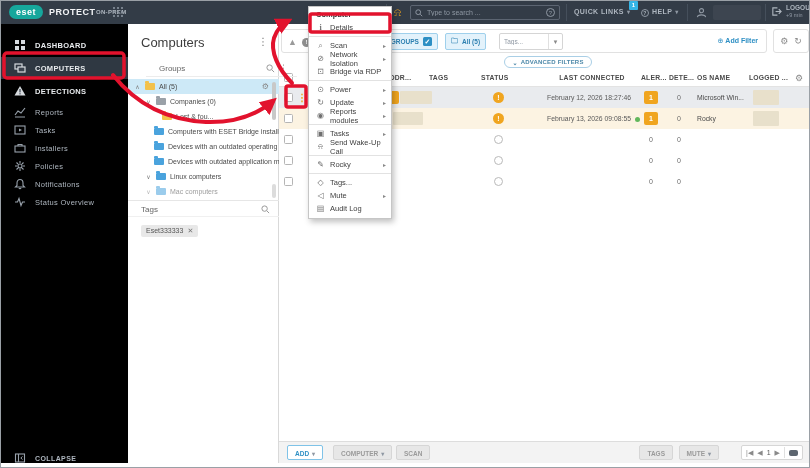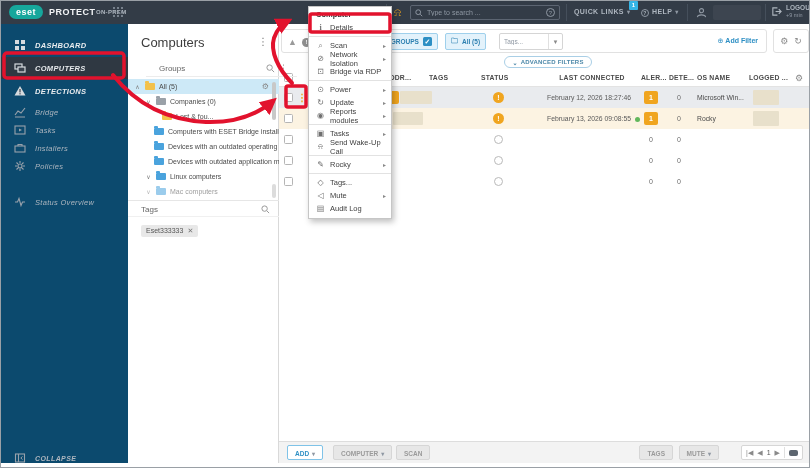--- a/index.html
+++ b/index.html
@@ -23,21 +23,21 @@
   .tb-item { position:absolute; top:7px; color:#aeb6bf; font-size:7px; font-weight:bold; letter-spacing:.4px; }
   .caret::after { content:"▾"; font-size:6px; margin-left:3px; color:#8f98a3; }
   .notif-badge { position:absolute; left:628px; top:0; width:9px; height:9px; background:#35b5e5; color:#fff; font-size:6px; font-weight:bold; text-align:center; line-height:9px; border-radius:1px; }
   .help-circ { display:inline-block; width:8px; height:8px; border:1px solid #8f98a3; border-radius:50%; font-size:5px; text-align:center; line-height:7px; vertical-align:-1px; margin-right:3px; }
   .user-redact { position:absolute; left:712px; top:4px; width:48px; height:15px; background:rgba(255,255,255,.05); border-radius:2px; }
   .logout-wrap { position:absolute; left:770px; top:3px; display:flex; gap:4px; align-items:center; color:#aeb6bf; }
   .logout-txt { font-size:6.5px; font-weight:bold; line-height:8px; }
   .logout-min { font-size:5.5px; color:#8f98a3; }
 
   
-  .sidebar { position:absolute; left:0; top:23px; width:127px; height:439px; background:#0c4a6e; z-index:5;font-style:italic; }
+  .sidebar { position:absolute; left:0; top:23px; width:127px; height:439px; background:#000000; z-index:5; }
   .nav-item { position:absolute; left:0; width:127px; height:22px; display:flex; align-items:center; gap:9px; padding-left:13px; cursor:pointer; }
   .nav-item .lbl { color:#aeb6bf; font-size:7.5px; letter-spacing:.3px; }
   .nav-item.major .lbl { color:#e8ebee; font-weight:bold; font-size:7.5px; }
   .nav-item.active { background:#2f3842; }
   .nav-item .more-arrow { position:absolute; right:8px; color:#8f98a3; font-size:8px; }
   .collapse-item { position:absolute; left:0; top:424px; width:127px; height:20px; display:flex; align-items:center; gap:9px; padding-left:13px; }
   .collapse-item .lbl { color:#aeb6bf; font-size:7px; font-weight:bold; letter-spacing:.4px; }
   .nav-ico { flex:0 0 12px; height:12px; }
 
   
@@ -200,21 +200,21 @@
           <rect x="5.4" y="4" width="1.2" height="3.4" fill="#3b444f"></rect>
           <rect x="5.4" y="8.2" width="1.2" height="1.2" fill="#3b444f"></rect>
         </svg>
       <span class="lbl">DETECTIONS</span>
     </div>
     <div class="nav-item" style="top:79px;height:18px">
       <svg class="nav-ico" viewBox="0 0 12 12">
           <polyline points="1,9 4,5 7,7 11,2" fill="none" stroke="#98a1ab" stroke-width="1.2"></polyline>
           <line x1="1" y1="11" x2="11" y2="11" stroke="#98a1ab" stroke-width="1"></line>
         </svg>
-      <span class="lbl">Bridge</span>
+      <span class="lbl">Reports</span>
     </div>
     <div class="nav-item" style="top:97px;height:18px">
       <svg class="nav-ico" viewBox="0 0 12 12">
           <rect x="1" y="2" width="10" height="8" fill="none" stroke="#98a1ab" stroke-width="1.1"></rect>
           <path d="M5 4.5 L8 6 L5 7.5 Z" fill="#98a1ab"></path>
         </svg>
       <span class="lbl">Tasks</span>
     </div>
     <div class="nav-item" style="top:115px;height:18px">
       <svg class="nav-ico" viewBox="0 0 12 12">
@@ -231,20 +231,27 @@
             <line x1="6" y1="9" x2="6" y2="11"></line>
             <line x1="1" y1="6" x2="3" y2="6"></line>
             <line x1="9" y1="6" x2="11" y2="6"></line>
             <line x1="2.5" y1="2.5" x2="4" y2="4"></line>
             <line x1="8" y1="8" x2="9.5" y2="9.5"></line>
             <line x1="9.5" y1="2.5" x2="8" y2="4"></line>
             <line x1="4" y1="8" x2="2.5" y2="9.5"></line>
           </g>
         </svg>
       <span class="lbl">Policies</span>
+    </div>
+    <div class="nav-item" style="top:151px;height:18px">
+      <svg class="nav-ico" viewBox="0 0 12 12">
+          <path d="M6 1.5 C8 1.5 9 3 9 5 L9 7.5 L10.5 9 H1.5 L3 7.5 L3 5 C3 3 4 1.5 6 1.5 Z" fill="none" stroke="#98a1ab" stroke-width="1.1"></path>
+          <path d="M5 10 C5.3 11 6.7 11 7 10" fill="none" stroke="#98a1ab" stroke-width="1.1"></path>
+        </svg>
+      <span class="lbl">Notifications</span>
     </div>
     <div class="nav-item" style="top:169px;height:18px">
       <svg class="nav-ico" viewBox="0 0 12 12">
           <polyline points="1,6 3.5,6 5,2.5 7,9.5 8.5,6 11,6" fill="none" stroke="#98a1ab" stroke-width="1.1"></polyline>
         </svg>
       <span class="lbl">Status Overview</span>
     </div>
     <div class="collapse-item">
       <svg class="nav-ico" viewBox="0 0 12 12">
           <rect x="1.5" y="2" width="9" height="8" fill="none" stroke="#98a1ab" stroke-width="1.1"></rect>

